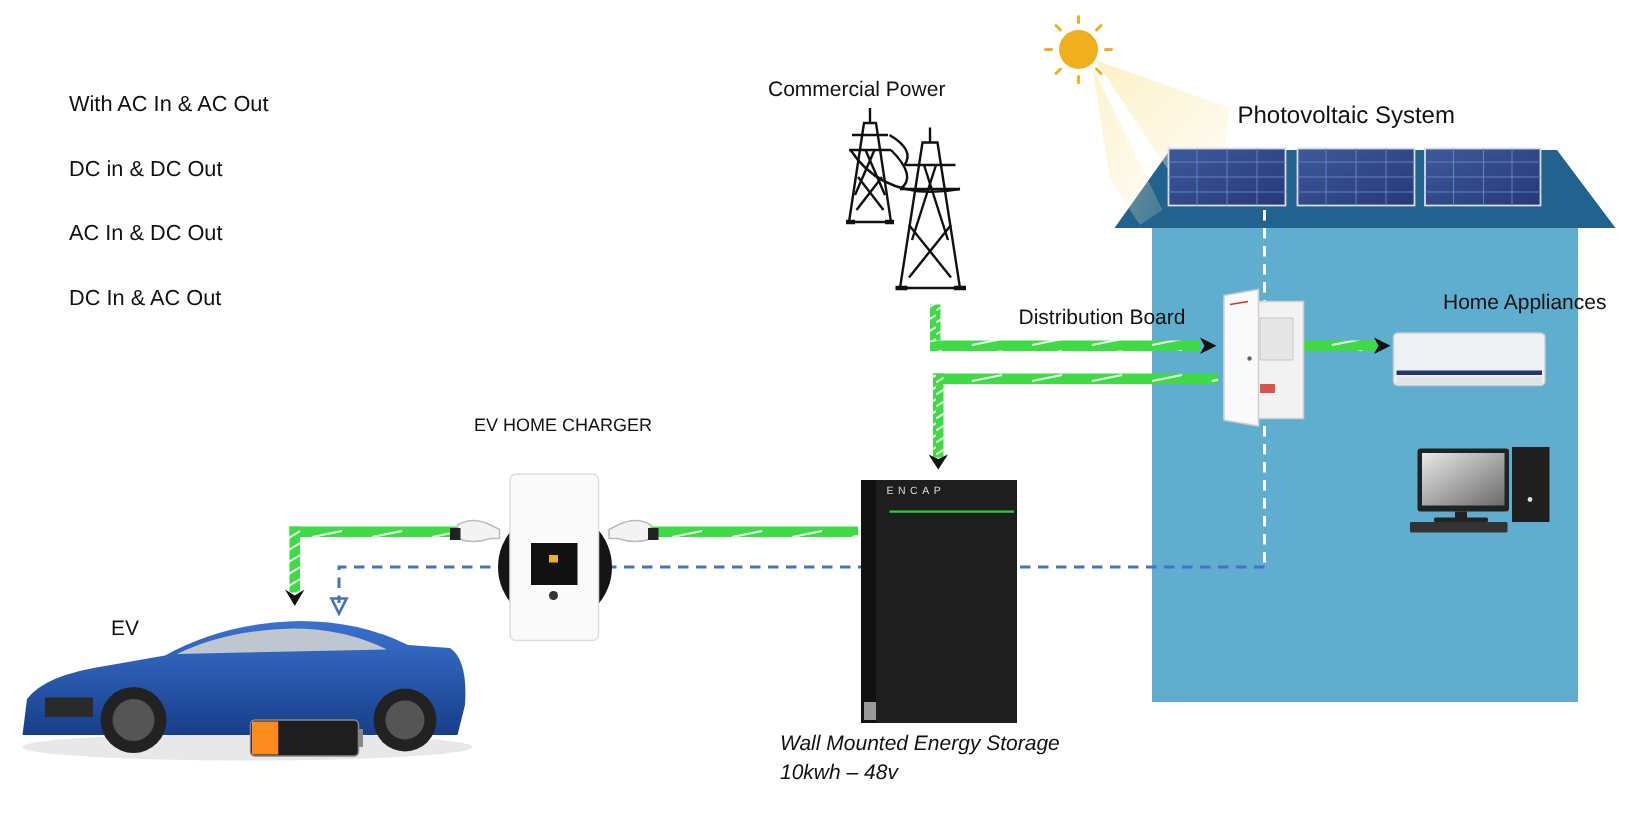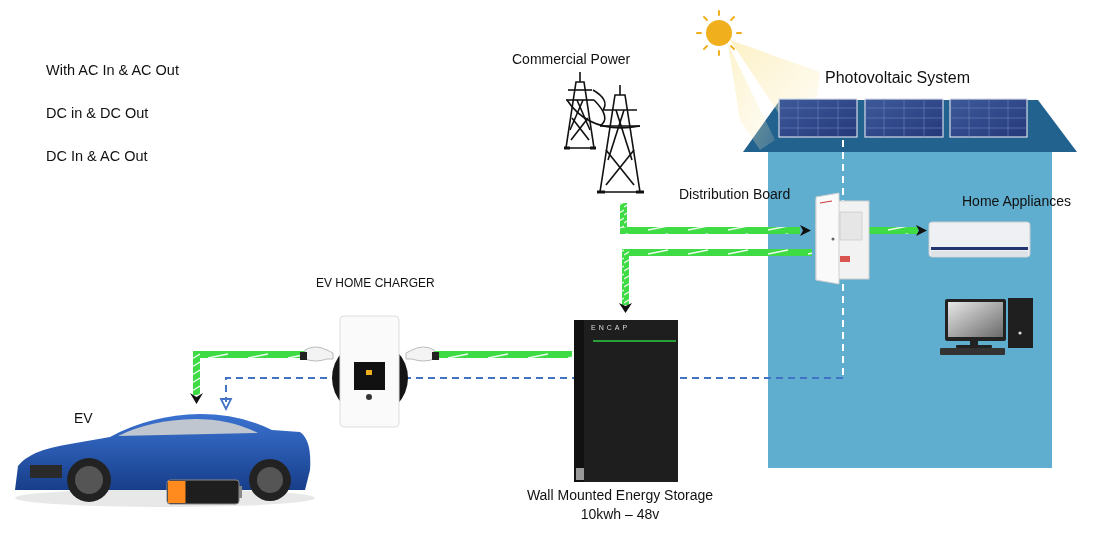--- a/index.html
+++ b/index.html
@@ -2,21 +2,21 @@
 <html><head>
 <meta charset="utf-8">
 <style>
   html, body { margin:0; padding:0; background:#ffffff; }
   body { width:1094px; height:542px; position:relative; overflow:hidden;
          font-family:"Liberation Sans", sans-serif; color:#111; }
   .lbl { position:absolute; font-size:14px; white-space:nowrap; color:#111; }
   .modes { position:absolute; left:46px; top:38px; font-size:14.5px; line-height:22px; }
   .modes div { white-space:nowrap;margin-top:21px; }
   svg.canvas { position:absolute; left:0; top:0; }
-  .center { text-align:center; }
+  .center { text-align:left;font-style:italic; }
 </style>
 </head>
 <body>
 
 <svg class="canvas" width="1094" height="542" viewBox="0 0 1094 542">
   <defs>
     <pattern id="acStripe" patternUnits="userSpaceOnUse" width="40" height="8" patternTransform="rotate(0)">
       <rect width="40" height="8" fill="#3FDB45"></rect>
       <line x1="8" y1="6" x2="28" y2="2" stroke="#ffffff" stroke-width="1.4" opacity="0.9"></line>
     </pattern>
@@ -223,24 +223,25 @@
   <g>
     <rect x="167" y="480" width="72" height="24" rx="3" fill="#1e1e1e" stroke="#888" stroke-width="1"></rect>
     <rect id="car-batt-fill" x="168" y="481" width="17.5" height="22" fill="#FF8A1E"></rect>
     <rect x="239" y="486" width="3" height="12" fill="#888"></rect>
   </g>
 </svg>
 
 <div class="modes">
   <div>With AC In &amp; AC Out</div>
   <div>DC in &amp; DC Out</div>
+  <div>AC In &amp; DC Out</div>
   <div>DC In &amp; AC Out</div>
 </div>
 
 <div class="lbl" style="left:500px; top:51px;margin-left:12px;">Commercial Power</div>
 <div class="lbl" style="left:825px; top:69px; font-size:16px;">Photovoltaic System</div>
-<div class="lbl" style="left:679px; top:186px;text-align:right;">Distribution Board</div>
+<div class="lbl" style="left:679px; top:203px;text-align:right;">Distribution Board</div>
 <div class="lbl" style="left:920px; top:193px;margin-left:42px;">Home Appliances</div>
 <div class="lbl" style="left:316px; top:276px; font-size:12px;text-align:center;">EV HOME CHARGER</div>
 <div class="lbl" style="left:74px; top:410px;">EV</div>
 <div class="lbl" style="left:523px; top:8px; font-size:7px; color:#ddd; letter-spacing:3px; left:591px; top:324px;">ENCAP</div>
 <div class="lbl center" style="left:520px; top:487px; width:200px;">Wall Mounted Energy Storage</div>
 <div class="lbl center" style="left:520px; top:506px; width:200px;">10kwh – 48v</div>
 
 </body></html>

